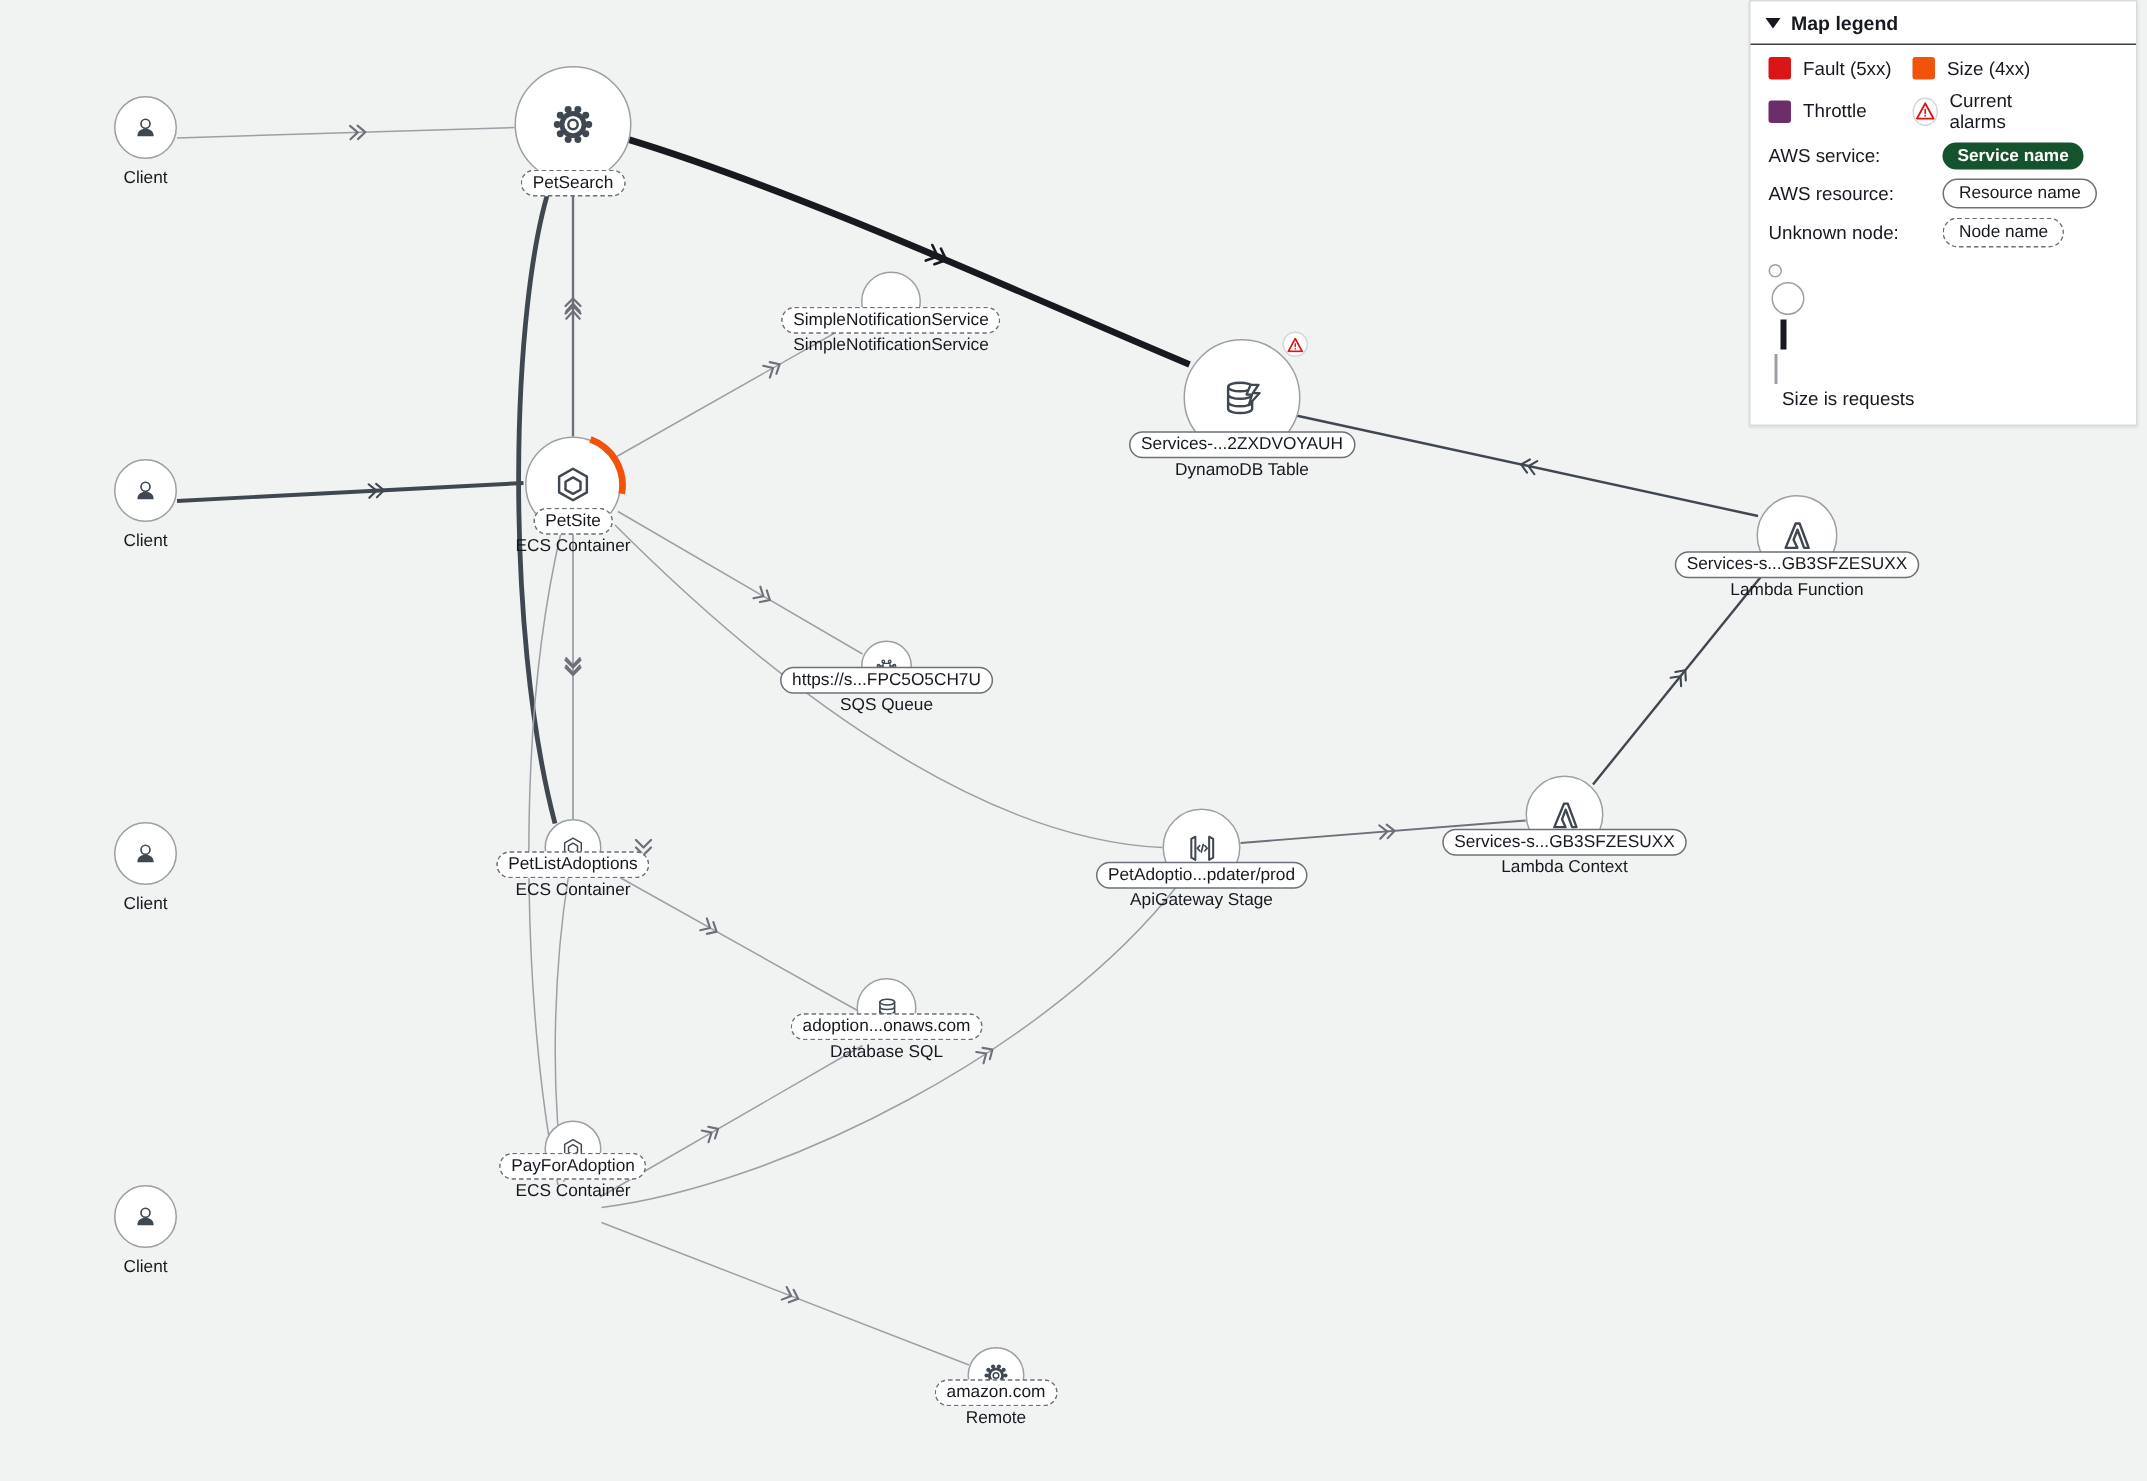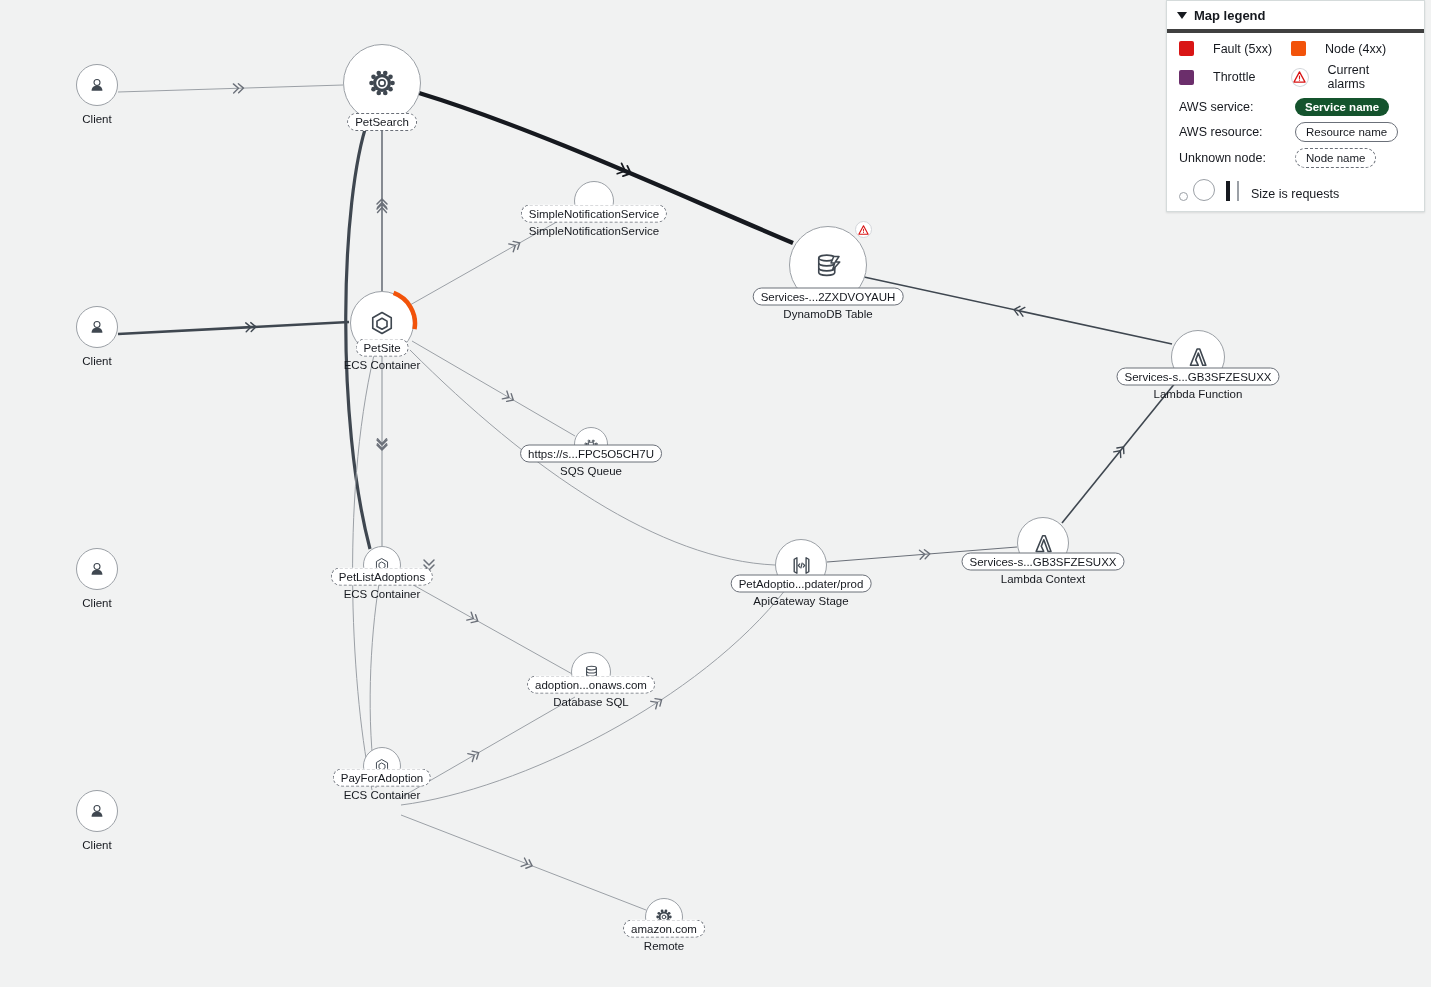--- a/index.html
+++ b/index.html
@@ -94,56 +94,56 @@
     width: 259px;
     background: #ffffff;
     border: 1px solid #d5dbdb;
     box-shadow: 0 1px 2px rgba(0,0,0,.10);
     font-size: 12.5px;
     color: #16191f;
   }
   .legend-header {
     display: flex; align-items: center; gap: 7px;
     padding: 7px 10px 6px 10px;
-    border-bottom: 4px solid #404040;
+    border-bottom: 1px solid #404040;
     font-weight: bold;
     font-size: 13px;
   }
   .tri-down {
     width: 0; height: 0;
     border-left: 5px solid transparent;
     border-right: 5px solid transparent;
     border-top: 7px solid #16191f;
   }
   .legend-body { padding: 8px 10px 10px 12px; }
   .legend-row {
     display: flex; align-items: center;
     margin-bottom: 7px;
   }
-  .sw-item { display: flex; align-items: center; gap: 19px; width: 112px; }
+  .sw-item { display: flex; align-items: center; gap: 8px; width: 96px; }
   .swatch { width: 15px; height: 15px; border-radius: 2px; }
   .alarm-circle {
     width: 19px; height: 19px; border-radius: 50%;
     background: #fff; border: 1px solid #d3d6da;
     display: flex; align-items: center; justify-content: center;
   }
   .legend-kv {
     display: flex; align-items: center;
     margin-bottom: 6px;
   }
   .legend-kv .k { width: 116px; font-size: 12.5px; }
   .legend-pill {
     font-size: 11.5px; line-height: 14px;
     padding: 2px 10px; border-radius: 10px;
     display: inline-block;
   }
   .legend-pill.service { background: #14532d; color: #fff; font-weight: bold; }
   .legend-pill.resource { background:#fff; border: 1px solid #6b7079; color: #16191f; }
   .legend-pill.unknown { background:#fff; border: 1px dashed #6b7079; color: #16191f; }
-  .size-row { display: flex; align-items: flex-end; margin-top: 11px; gap: 3px; }
+  .size-row { display: flex; align-items: flex-start; margin-top: 11px; gap: 3px; flex-direction: column; }
   .c-small { width: 9px; height: 9px; border-radius: 50%; border: 1px solid #9ba0a6; background:#fff; }
   .c-big { width: 22px; height: 22px; border-radius: 50%; border: 1px solid #9ba0a6; background:#fff; margin-left:2px;}
   .bar-thick { width: 4px; height: 20px; background: #16191f; margin-left: 8px; }
   .bar-thin { width: 2px; height: 20px; background: #9ba0a6; margin-left: 4px; }
   .size-text { margin-left: 9px; font-size: 12.5px; }
 </style>
 </head>
 <body>
 
 <div id="canvas">
@@ -476,21 +476,21 @@
     </div>
     <div class="legend-body">
 
       <div class="legend-row">
         <span class="sw-item">
           <span class="swatch" style="background:#d91515"></span>
           <span>Fault (5xx)</span>
         </span>
         <span class="sw-item">
           <span class="swatch" style="background:#f2530a"></span>
-          <span>Node (4xx)</span>
+          <span>Size (4xx)</span>
         </span>
       </div>
 
       <div class="legend-row">
         <span class="sw-item">
           <span class="swatch" style="background:#6b2e6b"></span>
           <span>Throttle</span>
         </span>
         <span class="sw-item">
           <span class="alarm-circle">

